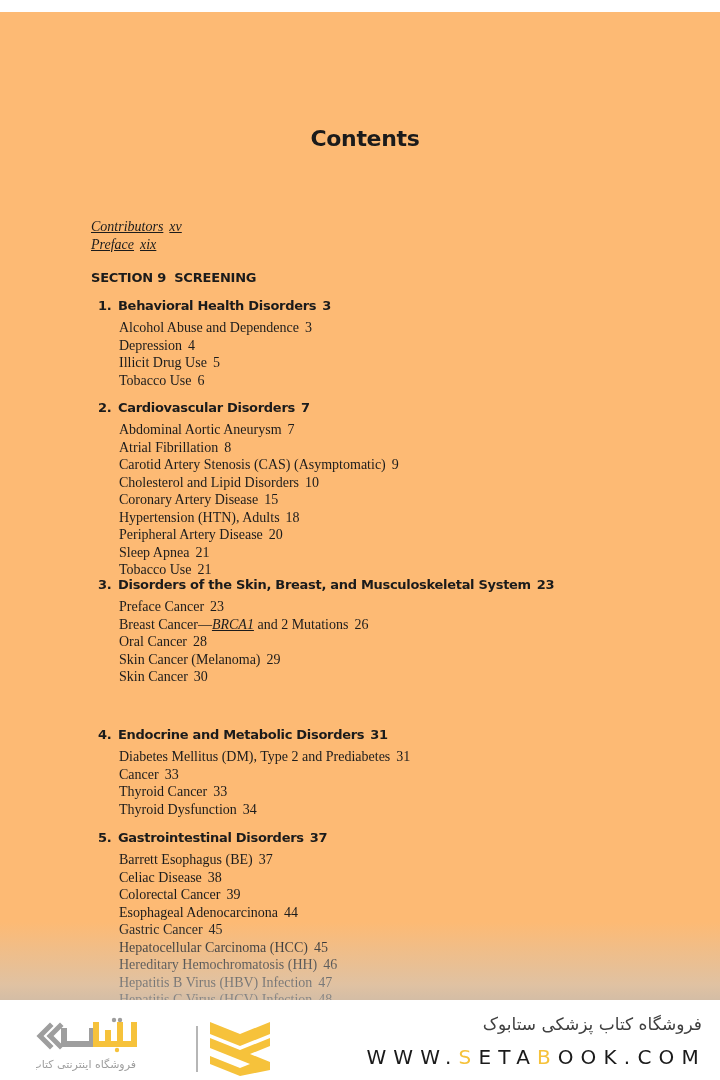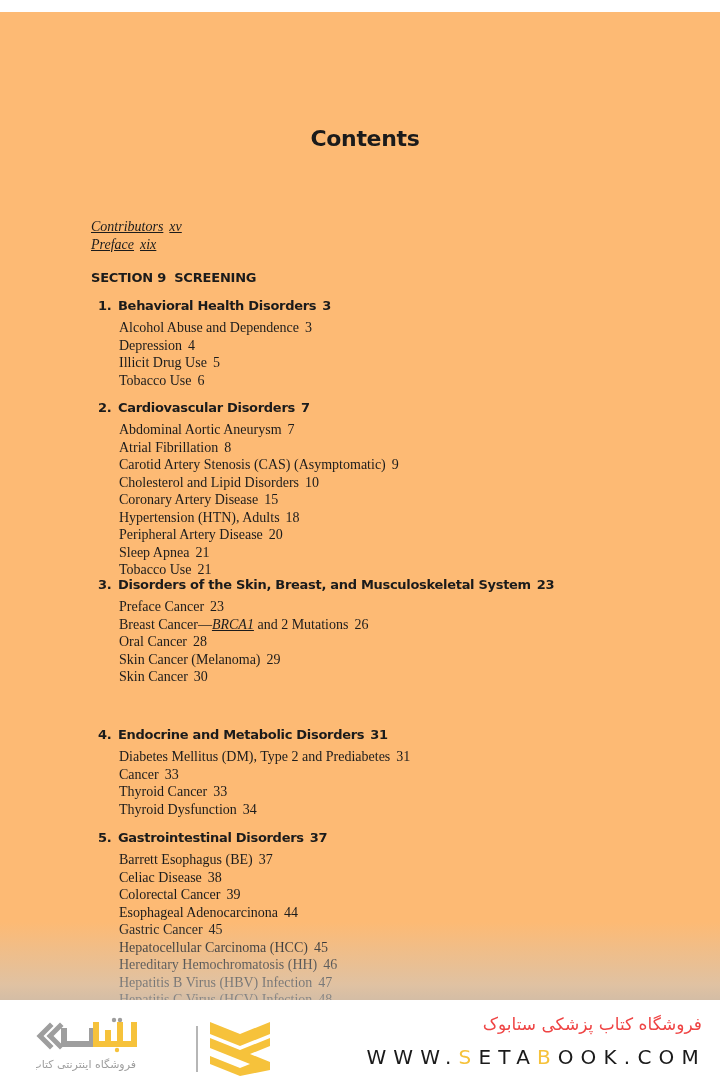--- a/index.html
+++ b/index.html
@@ -58,21 +58,21 @@
     }
     .entry .pg { margin-left: 6px; }
     .entry i { font-style: italic; text-decoration: underline; }
 
     .footer {
       position: absolute; left: 0; top: 1000px; width: 720px; height: 80px; background: #ffffff;
     }
     .logo { position: absolute; left: 36px; top: 1016px; width: 240px; height: 60px; }
     .shop-fa {
       position: absolute; right: 18px; top: 1014px;
-      font-family: "DejaVu Sans", sans-serif; font-size: 17px; color: #ef4444; direction: rtl;
+      font-family: "DejaVu Sans", sans-serif; font-size: 17px; color: #404040; direction: rtl;
     }
     .site-url {
       position: absolute; right: 14px; top: 1045px;
       font-family: "DejaVu Sans", "Liberation Sans", sans-serif; font-size: 20px;
       letter-spacing: 7.2px; color: #1a1a1a; white-space: nowrap; margin-left: 31px;
     }
     .site-url .hl { color: #f6c23b; }
   </style>
 </head>
 <body>

